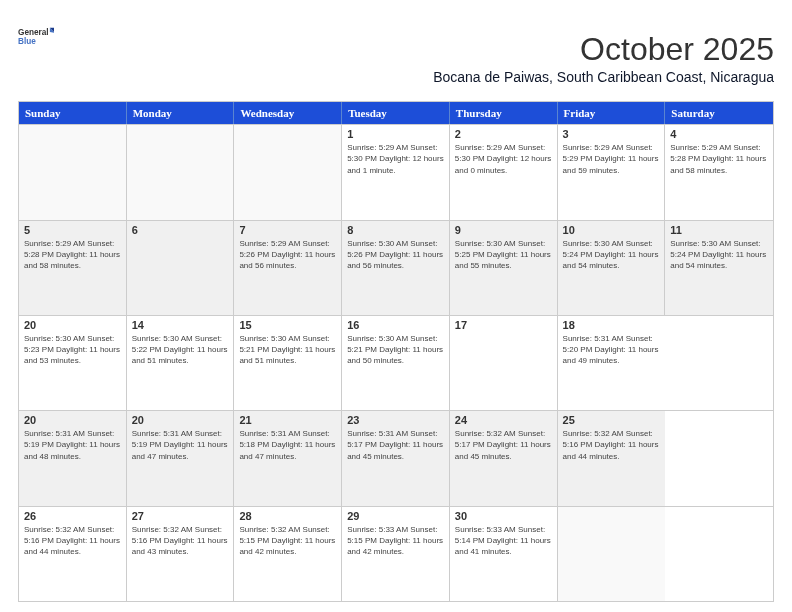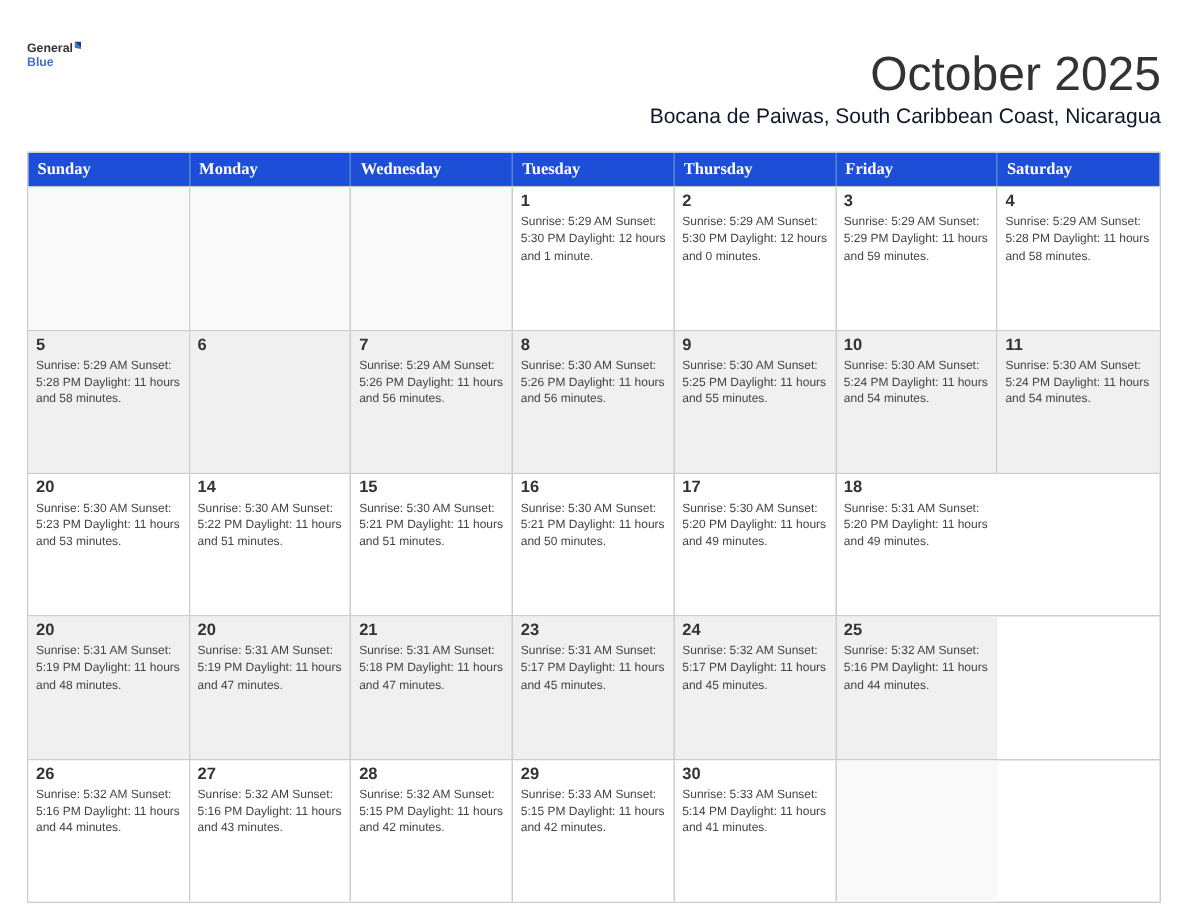--- a/index.html
+++ b/index.html
@@ -233,24 +233,20 @@
           </div>
           <div class="day-cell">
             <div class="day-number">16</div>
             <div class="day-info">Sunrise: 5:30 AM
 Sunset: 5:21 PM
 Daylight: 11 hours
 and 50 minutes.</div>
           </div>
           <div class="day-cell">
             <div class="day-number">17</div>
-            <div class="day-info">Sunrise: 5:30 AM
-Sunset: 5:20 PM
-Daylight: 11 hours
-and 49 minutes.</div>
           </div>
           <div class="day-cell">
             <div class="day-number">18</div>
             <div class="day-info">Sunrise: 5:31 AM
 Sunset: 5:20 PM
 Daylight: 11 hours
 and 49 minutes.</div>
           </div>
         </div>
         <div class="week-row">

